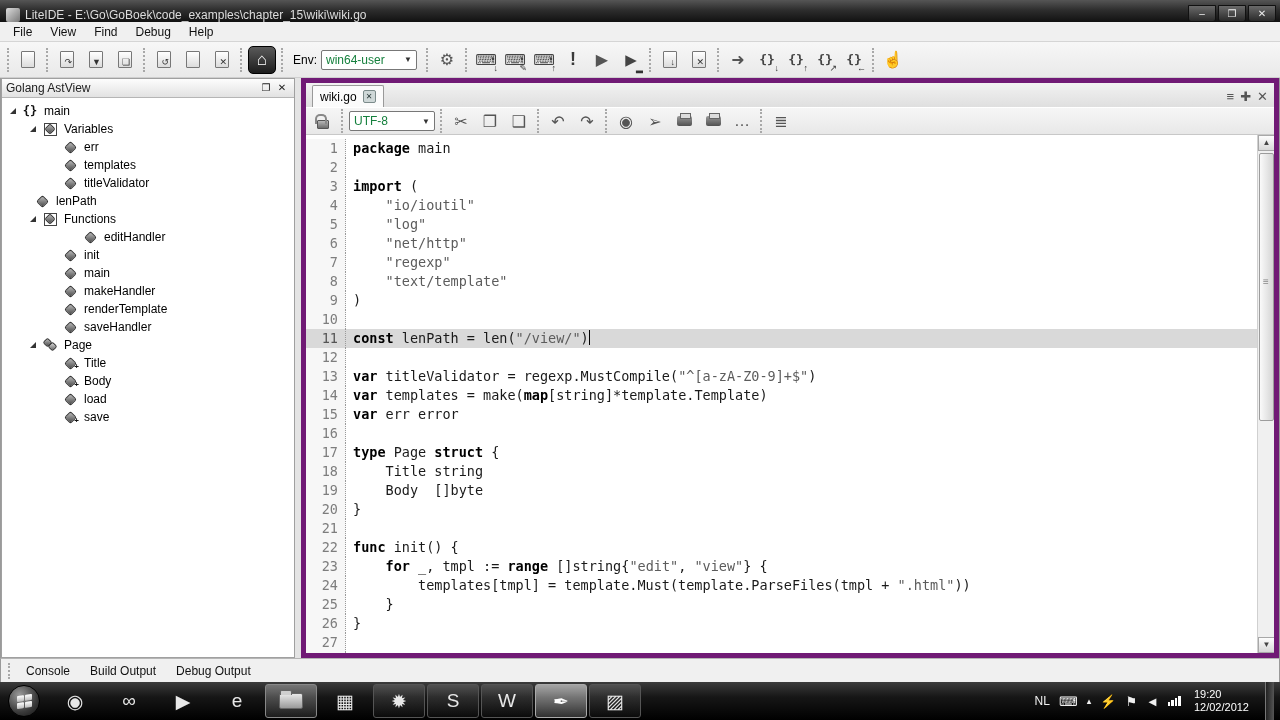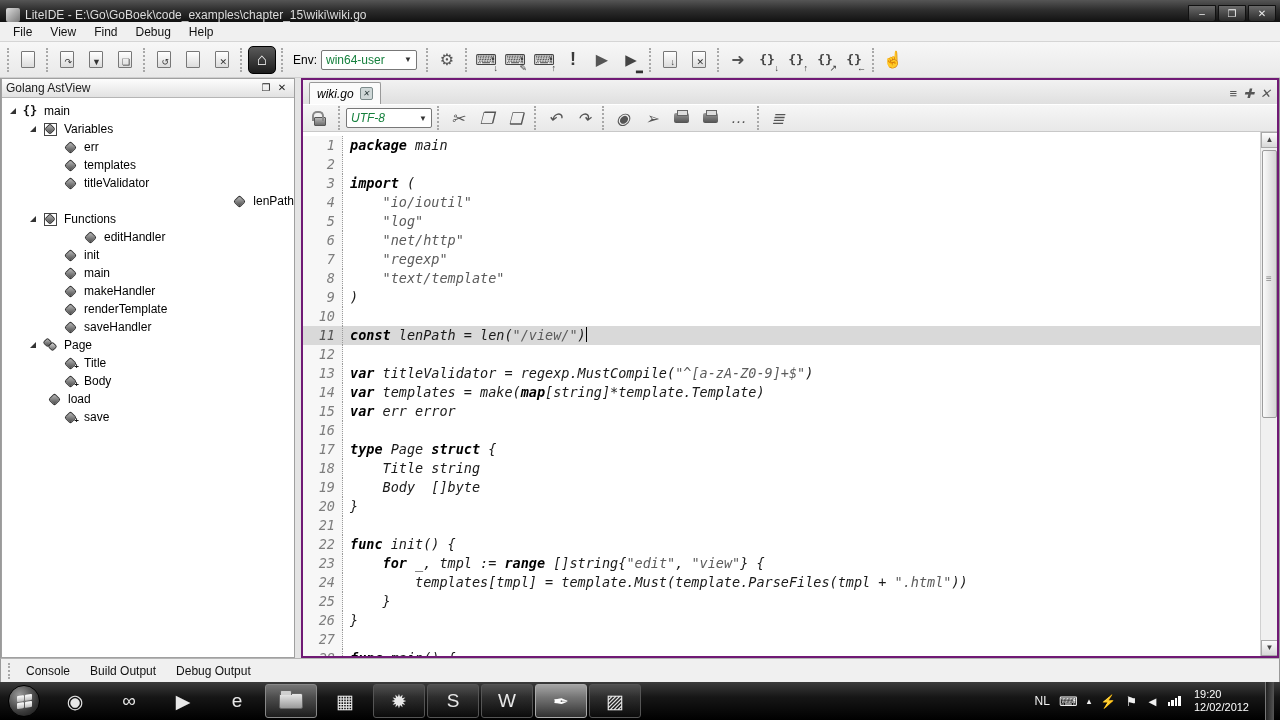--- a/index.html
+++ b/index.html
@@ -61,21 +61,21 @@
     align-items:center; justify-content:center; }
   .groupbox .diamond { width:8px; height:8px; }
   .pkg { font-family:"DejaVu Sans Mono",monospace; font-weight:bold; font-size:12px; color:#111; }
   .structicon { position:relative; width:13px; height:12px; }
   .structicon .diamond { width:7px; height:7px; position:absolute; left:0; top:0; }
   .structicon .diamond.d2 { left:5px; top:4px; background:linear-gradient(135deg,#ddd,#666); }
   .tbadge { position:absolute; right:-1px; bottom:-3px; font-size:8px; font-weight:bold; color:#111; }
   .splitter { width:6px; background:#e4e4e4; }
 
   
-  .editor-pane { flex:1; display:flex; flex-direction:column; border:2px solid #701a75; background:#fff; min-width:0;font-style:italic; }
+  .editor-pane { flex:1; display:flex; flex-direction:column; border:5px solid #701a75; background:#fff; min-width:0; }
   .tabbar { height:24px; background:linear-gradient(#f2f2f2,#dfdfdf); display:flex; align-items:flex-end; flex:0 0 auto; }
   .tab { background:#fbfbfb; border:1px solid #999; border-bottom:none; border-radius:2px 2px 0 0;
     height:22px; display:flex; align-items:center; padding:0 7px; margin-left:6px; gap:6px; }
   .tab-label { color:#000; }
   .tab-close { width:13px; height:13px; background:#cfd8d8; border:1px solid #7c8b8b; border-radius:2px;
     font-size:8px; line-height:11px; text-align:center; color:#2c3c3c; }
   .tabbar-spacer { flex:1; }
   .pane-btns { display:flex; align-items:center; gap:6px; padding:0 6px 3px 0; }
   .pane-btn { color:#555; font-size:13px; }
   .edit-toolbar { height:28px; background:linear-gradient(#f6f6f6,#e8e8e8); border-top:1px solid #fff;
@@ -319,21 +319,21 @@
             </span>
             <span>templates</span>
           </div>
           <div class="trow" style="padding-left: 48px;">
             <span class="tarrow none"></span>
             <span class="ticon">
               <span class="diamond"></span>
             </span>
             <span>titleValidator</span>
           </div>
-          <div class="trow" style="padding-left: 20px; justify-content: flex-end;">
+          <div class="trow" style="padding-left: 20px;">
             <span class="tarrow none"></span>
             <span class="ticon">
               <span class="diamond"></span>
             </span>
             <span>lenPath</span>
           </div>
           <div class="trow" style="padding-left: 28px;">
             <span class="tarrow"></span>
             <span class="ticon">
               <span class="groupbox">
@@ -403,21 +403,21 @@
             <span>Title</span>
           </div>
           <div class="trow" style="padding-left: 48px;">
             <span class="tarrow none"></span>
             <span class="ticon">
               <span class="diamond"></span>
               <span class="tbadge">+</span>
             </span>
             <span>Body</span>
           </div>
-          <div class="trow" style="padding-left: 32px;">
+          <div class="trow" style="padding-left: 48px;">
             <span class="tarrow none"></span>
             <span class="ticon">
               <span class="diamond"></span>
             </span>
             <span>load</span>
           </div>
           <div class="trow" style="padding-left: 48px;">
             <span class="tarrow none"></span>
             <span class="ticon">
               <span class="diamond"></span>

